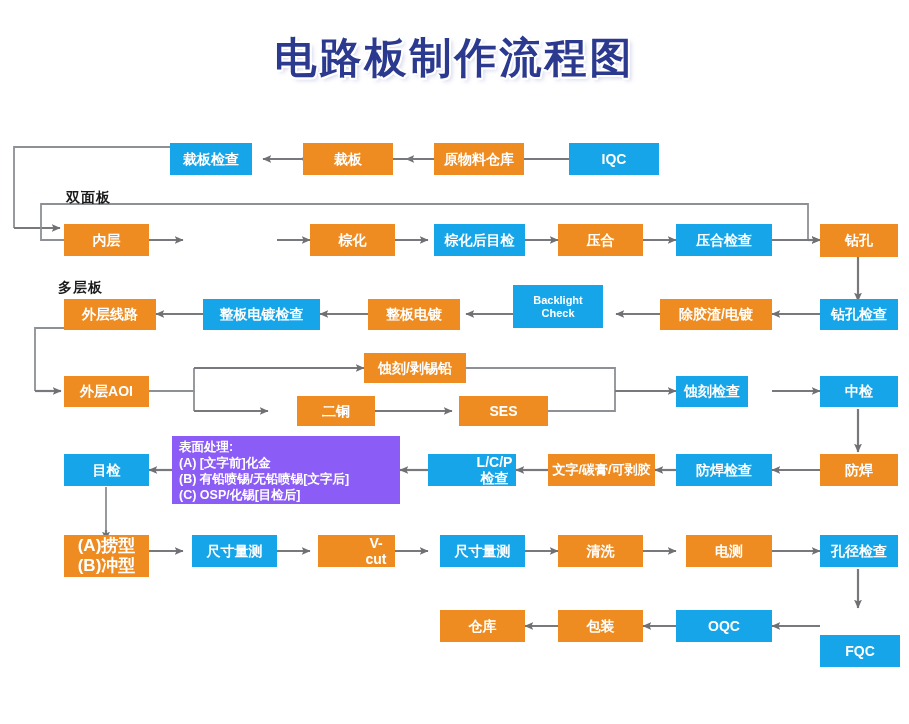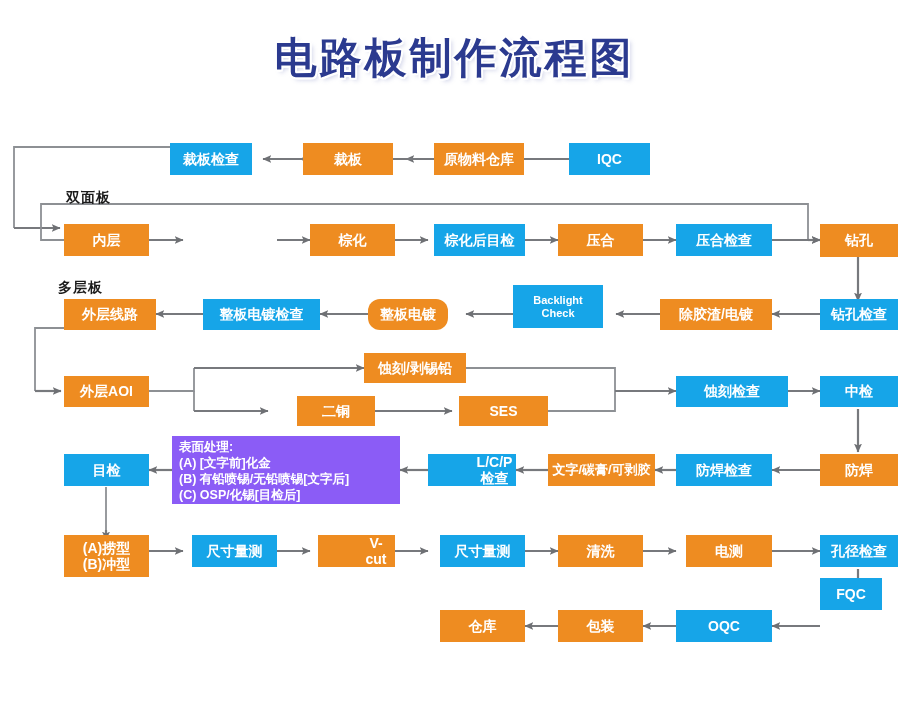--- a/index.html
+++ b/index.html
@@ -164,69 +164,69 @@
     <path class="wire" marker-end="url(#ah)" d="M858,569 L858,608"></path>
 
     <path class="wire" marker-end="url(#ah)" d="M820,626 L772,626"></path>
     <path class="wire" marker-end="url(#ah)" d="M676,626 L643,626"></path>
     <path class="wire" marker-end="url(#ah)" d="M558,626 L525,626"></path>
   </svg>
 
   <div class="grouplabel" style="left:66px; top:189px;">双面板</div>
   <div class="grouplabel" style="left:58px; top:279px;">多层板</div>
 
-  <div class="node blue" style="left:569px; top:143px; width:81px;  height:32px;">IQC</div>
+  <div class="node blue" style="left:569px; top:143px; width:90px;  height:32px;">IQC</div>
   <div class="node orange" style="left:434px; top:143px; width:90px;  height:32px;">原物料仓库</div>
   <div class="node orange" style="left:303px; top:143px; width:90px;  height:32px;">裁板</div>
   <div class="node blue" style="left:170px; top:143px; width:82px;  height:32px;">裁板检查</div>
 
   <div class="node orange" style="left:64px;  top:224px; width:85px;  height:32px;">内层</div>
   <div class="node orange" style="left:310px; top:224px; width:85px;  height:32px;">棕化</div>
   <div class="node blue" style="left:434px; top:224px; width:91px; height:32px;">棕化后目检</div>
   <div class="node orange" style="left:558px; top:224px; width:85px;  height:32px;">压合</div>
   <div class="node blue" style="left:676px; top:224px; width:96px; height:32px;">压合检查</div>
   <div class="node orange" style="left:820px; top:224px; width:78px;  height:33px;">钻孔</div>
 
   <div class="node orange" style="left:64px;  top:299px; width:92px; height:31px;">外层线路</div>
   <div class="node blue" style="left:203px; top:299px; width:117px; height:31px;">整板电镀检查</div>
-  <div class="node orange" style="left:368px; top:299px; width:80px;  height:31px;border-radius:12px;">整板电镀</div>
+  <div class="node orange" style="left:368px; top:299px; width:92px;  height:31px;">整板电镀</div>
   <div class="node blue" style="left:513px; top:285px; width:90px;  height:43px; font-size:11px;">Backlight Check</div>
   <div class="node orange" style="left:660px; top:299px; width:112px; height:31px;">除胶渣/电镀</div>
   <div class="node blue" style="left:820px; top:299px; width:78px;  height:31px;">钻孔检查</div>
 
   <div class="node orange" style="left:64px;  top:376px; width:85px;  height:31px;">外层AOI</div>
   <div class="node orange" style="left:364px; top:353px; width:102px; height:30px;">蚀刻/剥锡铅</div>
   <div class="node orange" style="left:297px; top:396px; width:78px;  height:30px;">二铜</div>
   <div class="node orange" style="left:459px; top:396px; width:89px;  height:30px;">SES</div>
-  <div class="node blue" style="left:676px; top:376px; width:112px;  height:31px;">蚀刻检查</div>
+  <div class="node blue" style="left:676px; top:376px; width:72px;  height:31px;">蚀刻检查</div>
   <div class="node blue" style="left:820px; top:376px; width:78px;  height:31px;">中检</div>
 
   <div class="node blue" style="left:64px;  top:454px; width:85px;  height:32px;">目检</div>
 
   <div class="note" style="left:172px; top:436px; width:228px; height:68px;">
     <span>表面处理:</span>
     <span>(A) [文字前]化金</span>
     <span>(B) 有铅喷锡/无铅喷锡[文字后]</span>
     <span>(C) OSP/化锡[目检后]</span>
   </div>
 
   <div class="node blue" style="left:428px; top:454px; width:88px;  height:32px;padding-left:48px;">L/C/P检查</div>
   <div class="node orange" style="left:548px; top:454px; width:107px; height:32px; font-size:13px;">文字/碳膏/可剥胶</div>
   <div class="node blue" style="left:676px; top:454px; width:96px; height:32px;">防焊检查</div>
   <div class="node orange" style="left:820px; top:454px; width:78px;  height:32px;">防焊</div>
 
-  <div class="node orange" style="left:64px;  top:535px; width:85px;  height:42px; flex-direction:column; font-size:14px;">
+  <div class="node orange" style="left:64px;  top:535px; width:85px;  height:42px; flex-direction:column; font-size:17px;">
     <span>(A)捞型</span>
     <span>(B)冲型</span>
   </div>
   <div class="node blue" style="left:192px; top:535px; width:85px; height:32px;">尺寸量测</div>
   <div class="node orange" style="left:318px; top:535px; width:77px;  height:32px;padding-left:42px;">V-cut</div>
   <div class="node blue" style="left:440px; top:535px; width:85px; height:32px;">尺寸量测</div>
   <div class="node orange" style="left:558px; top:535px; width:85px;  height:32px;">清洗</div>
   <div class="node orange" style="left:686px; top:535px; width:86px;  height:32px;">电测</div>
   <div class="node blue" style="left:820px; top:535px; width:78px; height:32px;">孔径检查</div>
 
   <div class="node orange" style="left:440px; top:610px; width:85px;  height:32px;">仓库</div>
   <div class="node orange" style="left:558px; top:610px; width:85px;  height:32px;">包装</div>
   <div class="node blue" style="left:676px; top:610px; width:96px;  height:32px;">OQC</div>
-  <div class="node blue" style="left:820px; top:578px; width:62px;  height:32px;">FQC</div>
+  <div class="node blue" style="left:820px; top:635px; width:80px;  height:32px;">FQC</div>
 
 </div>
 
 </body></html>

